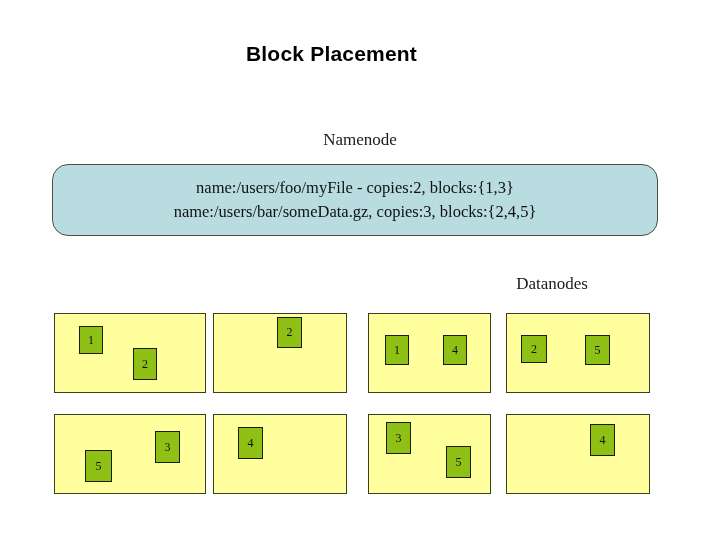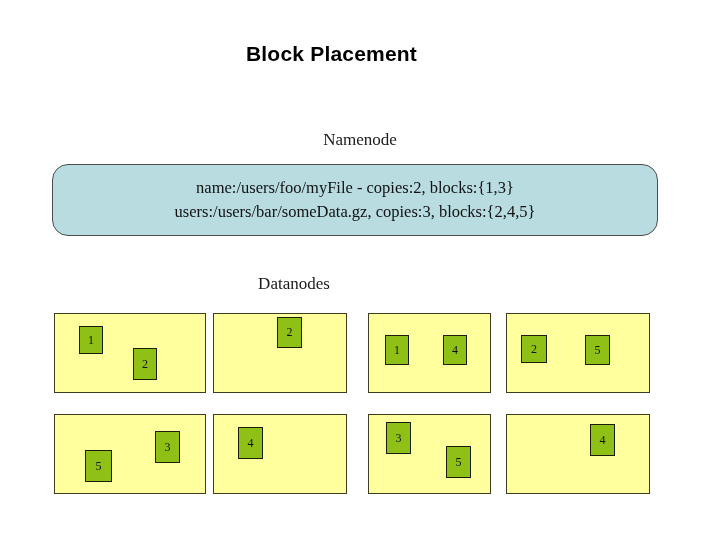--- a/index.html
+++ b/index.html
@@ -45,21 +45,21 @@
   .caption-namenode {
     left: 0;
     top: 130px;
     width: 720px;
     text-align: center;
   }
   .caption-datanodes {
     left: 0;
     top: 274px;
     width: 588px;
-    text-align: center;
+    text-align: right;
   }
 
   
   .namenode-box {
     position: absolute;
     left: 52px;
     top: 164px;
     width: 606px;
     height: 72px;
     box-sizing: border-box;
@@ -115,21 +115,21 @@
 <body>
 
 <div id="slide">
 
   <div class="title">Block Placement</div>
 
   <div class="caption caption-namenode">Namenode</div>
 
   <div class="namenode-box">
     <div class="namenode-line">name:/users/foo/myFile - copies:2, blocks:{1,3}</div>
-    <div class="namenode-line">users:/users/bar/someData.gz, copies:3, blocks:{2,4,5}</div>
+    <div class="namenode-line">name:/users/bar/someData.gz, copies:3, blocks:{2,4,5}</div>
   </div>
 
   <div class="caption caption-datanodes">Datanodes</div>
 
   <div id="datanode-layer"></div>
 
 <div class="datanode dn-0">
       <div class="block" style="left: 24px; top: 12px; width: 24px; height: 28px;">
         <span>1</span>
       </div>

